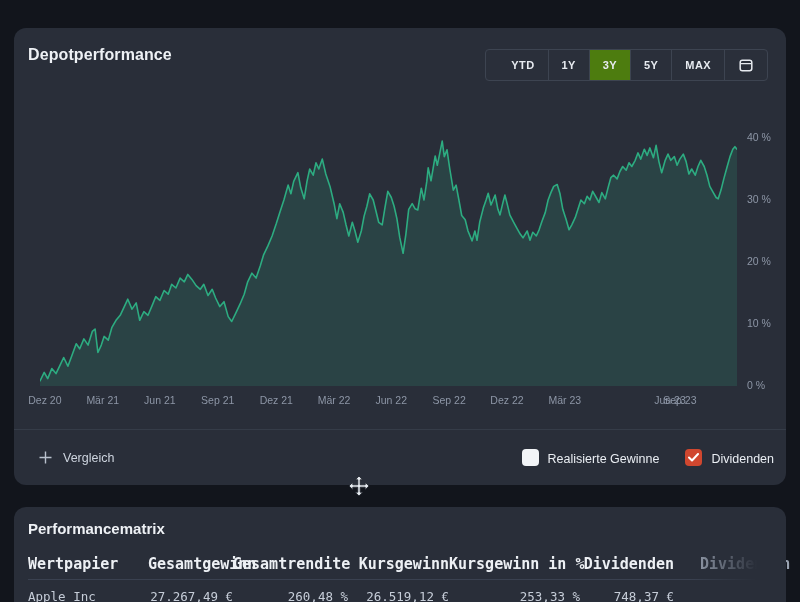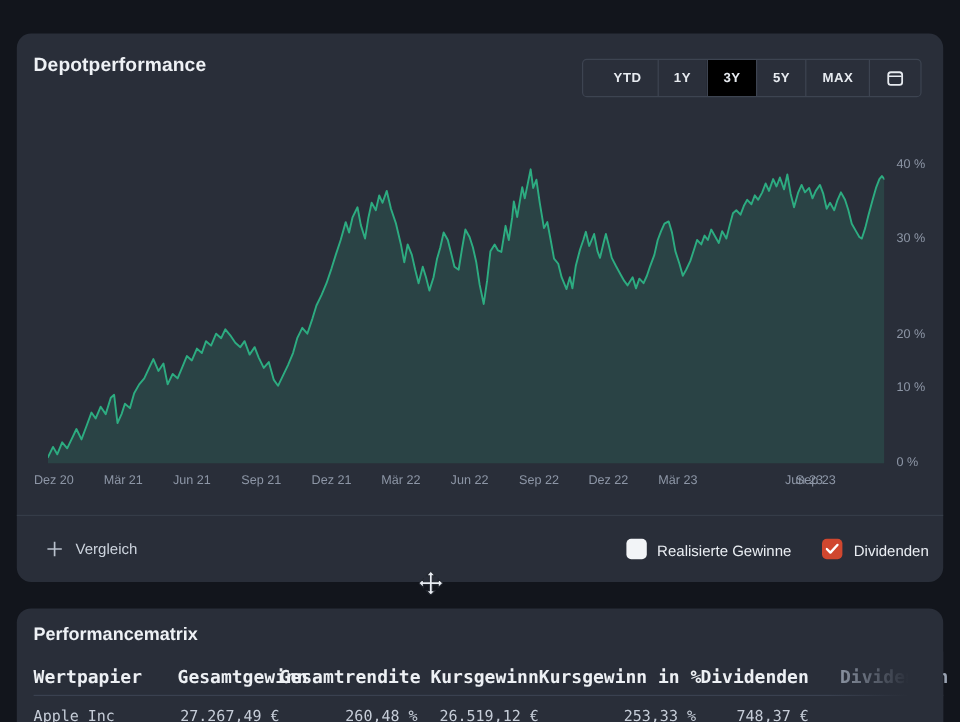--- a/index.html
+++ b/index.html
@@ -12,21 +12,21 @@
 
   .card-title { color:#eef1f5; font-size:16px; font-weight:700; letter-spacing:.1px; }
   .card-sub { color:#99a3b2; font-size:12px; margin-top:6px; }
 
   #perf-head { position:absolute; left:14px; top:18px; }
 
   
   #range-wrap { position:absolute; top:21px; right:18px; display:flex; border:1px solid #3d4451; border-radius:4px; overflow:hidden; background:#2a2f3a;padding-left:12px; }
   .seg { height:30px; line-height:30px; padding:0 13px; font-size:11px; font-weight:700; color:#e7ebf0; letter-spacing:.4px; border-left:1px solid #3d4451; cursor:pointer; display:flex; align-items:center; }
   .seg:first-child { border-left:none; }
-  .seg.active { background:#000000; }
+  .seg.active { background:#4d7c0f; }
   .seg.cal { padding:0 14px; }
 
   
   #chart-area { position:absolute; left:26px; top:88px; width:697px; height:273px; }
   #chart-area svg { display:block; }
   #y-labels { position:absolute; left:723px; top:88px; width:48px; height:273px; }
   #y-labels span { position:absolute; left:10px; font-size:10.5px; color:#8d96a6; white-space:nowrap; }
   #x-labels { position:absolute; left:26px; top:366px; width:697px; height:14px;text-align:right; }
   #x-labels span { position:absolute; transform:translateX(-50%); font-size:10.5px; color:#8d96a6; white-space:nowrap; }
 
@@ -83,21 +83,21 @@
 
   <div id="chart-area">
     <svg id="chart-svg" width="697" height="273" viewBox="0 0 697 273">
       <polygon id="chart-fill" points="0,270 0.0,265.0 4.2,256.4 7.7,262.6 11.8,252.6 16.0,257.6 20.2,248.9 23.7,241.5 27.9,250.2 32.1,239.0 36.2,227.8 39.7,232.8 43.9,222.9 48.1,229.1 52.3,215.4 55.1,213.0 57.9,236.5 61.3,229.1 64.1,220.4 68.3,224.1 71.8,211.7 76.0,204.3 80.2,199.3 84.3,190.6 87.8,183.2 92.0,193.1 96.2,186.9 99.7,204.3 103.9,195.6 108.0,199.3 112.2,189.4 115.7,180.7 119.9,184.4 124.1,174.5 128.2,178.2 131.7,168.3 135.9,172.0 140.1,162.1 144.3,165.8 147.8,158.4 151.9,163.4 156.1,169.6 160.3,173.3 163.8,168.3 168.0,179.5 172.2,173.3 175.6,182.0 179.8,190.6 184.0,185.7 188.2,200.6 191.7,205.5 195.9,196.8 200.0,188.2 204.2,178.2 207.7,165.8 211.9,157.2 216.1,162.1 220.3,149.7 223.7,138.6 227.9,129.9 232.1,120.0 236.3,107.6 239.8,96.4 243.9,84.0 248.1,69.1 250.9,77.8 253.7,65.4 257.9,56.7 260.7,71.6 264.2,82.8 267.0,65.4 269.7,53.0 273.2,59.2 276.0,46.8 278.8,53.0 282.3,43.1 285.8,58.0 290.0,70.4 294.1,87.7 296.9,102.6 299.7,87.7 303.2,96.4 306.0,108.8 308.8,120.0 312.3,106.3 315.0,115.0 317.8,126.2 321.3,115.0 324.1,100.1 326.9,90.2 329.7,77.8 333.2,84.0 336.0,95.2 338.7,106.3 342.2,108.8 345.0,91.4 347.8,75.3 351.3,81.5 354.1,90.2 356.9,102.6 359.7,121.2 363.1,137.3 365.9,118.1 368.7,93.3 372.2,87.7 375.0,92.7 377.8,93.9 381.3,72.2 384.0,84.0 386.8,65.4 388.2,51.8 391.0,64.8 395.2,40.0 397.3,49.3 400.1,35.6 402.2,25.1 404.3,40.6 407.0,33.8 409.8,53.0 413.3,74.1 416.1,69.1 418.9,84.0 421.7,99.5 425.2,103.8 428.0,115.0 432.1,124.9 434.9,115.0 437.0,124.3 439.8,105.7 443.3,92.1 446.1,84.0 448.2,77.2 451.0,89.0 455.1,79.0 457.9,93.3 460.0,98.9 462.8,87.1 464.9,79.0 467.0,87.1 469.8,98.9 473.3,105.7 476.7,111.9 480.2,118.1 483.0,121.8 487.2,115.0 490.0,124.3 492.8,116.2 496.3,120.0 499.1,113.8 501.8,105.7 505.3,96.4 508.1,84.0 510.9,76.6 513.7,70.4 517.2,68.5 520.0,77.8 522.8,93.3 526.2,103.8 529.0,113.8 531.8,108.8 535.3,101.4 538.1,92.7 540.9,84.0 544.4,87.7 547.1,80.3 549.9,84.0 552.7,75.3 556.2,81.5 559.0,86.5 561.8,76.6 565.3,82.8 568.1,71.6 570.8,61.7 573.6,59.2 577.1,62.9 579.9,55.5 582.7,50.5 586.2,54.2 589.0,46.8 591.8,50.5 595.2,44.3 598.0,36.9 600.8,43.1 604.3,33.2 607.1,39.4 609.9,31.9 613.4,41.8 616.1,29.4 618.9,45.6 621.7,56.7 625.2,44.3 628.0,38.1 630.8,44.3 634.3,40.6 637.1,49.3 639.8,43.1 643.3,38.1 646.1,45.6 648.9,58.0 651.7,53.0 655.2,59.2 658.0,50.5 660.8,44.3 664.2,50.5 667.0,59.2 669.8,70.4 673.3,76.6 676.1,81.5 678.2,82.8 681.0,74.1 683.8,62.9 687.2,50.5 690.0,40.6 692.8,33.2 694.9,30.7 697.0,33.2 697,270" fill="rgba(45,172,129,0.17)"></polygon>
       <polyline id="chart-line" fill="none" stroke-width="1.6" stroke-linejoin="round" stroke-linecap="round" points="0.0,265.0 4.2,256.4 7.7,262.6 11.8,252.6 16.0,257.6 20.2,248.9 23.7,241.5 27.9,250.2 32.1,239.0 36.2,227.8 39.7,232.8 43.9,222.9 48.1,229.1 52.3,215.4 55.1,213.0 57.9,236.5 61.3,229.1 64.1,220.4 68.3,224.1 71.8,211.7 76.0,204.3 80.2,199.3 84.3,190.6 87.8,183.2 92.0,193.1 96.2,186.9 99.7,204.3 103.9,195.6 108.0,199.3 112.2,189.4 115.7,180.7 119.9,184.4 124.1,174.5 128.2,178.2 131.7,168.3 135.9,172.0 140.1,162.1 144.3,165.8 147.8,158.4 151.9,163.4 156.1,169.6 160.3,173.3 163.8,168.3 168.0,179.5 172.2,173.3 175.6,182.0 179.8,190.6 184.0,185.7 188.2,200.6 191.7,205.5 195.9,196.8 200.0,188.2 204.2,178.2 207.7,165.8 211.9,157.2 216.1,162.1 220.3,149.7 223.7,138.6 227.9,129.9 232.1,120.0 236.3,107.6 239.8,96.4 243.9,84.0 248.1,69.1 250.9,77.8 253.7,65.4 257.9,56.7 260.7,71.6 264.2,82.8 267.0,65.4 269.7,53.0 273.2,59.2 276.0,46.8 278.8,53.0 282.3,43.1 285.8,58.0 290.0,70.4 294.1,87.7 296.9,102.6 299.7,87.7 303.2,96.4 306.0,108.8 308.8,120.0 312.3,106.3 315.0,115.0 317.8,126.2 321.3,115.0 324.1,100.1 326.9,90.2 329.7,77.8 333.2,84.0 336.0,95.2 338.7,106.3 342.2,108.8 345.0,91.4 347.8,75.3 351.3,81.5 354.1,90.2 356.9,102.6 359.7,121.2 363.1,137.3 365.9,118.1 368.7,93.3 372.2,87.7 375.0,92.7 377.8,93.9 381.3,72.2 384.0,84.0 386.8,65.4 388.2,51.8 391.0,64.8 395.2,40.0 397.3,49.3 400.1,35.6 402.2,25.1 404.3,40.6 407.0,33.8 409.8,53.0 413.3,74.1 416.1,69.1 418.9,84.0 421.7,99.5 425.2,103.8 428.0,115.0 432.1,124.9 434.9,115.0 437.0,124.3 439.8,105.7 443.3,92.1 446.1,84.0 448.2,77.2 451.0,89.0 455.1,79.0 457.9,93.3 460.0,98.9 462.8,87.1 464.9,79.0 467.0,87.1 469.8,98.9 473.3,105.7 476.7,111.9 480.2,118.1 483.0,121.8 487.2,115.0 490.0,124.3 492.8,116.2 496.3,120.0 499.1,113.8 501.8,105.7 505.3,96.4 508.1,84.0 510.9,76.6 513.7,70.4 517.2,68.5 520.0,77.8 522.8,93.3 526.2,103.8 529.0,113.8 531.8,108.8 535.3,101.4 538.1,92.7 540.9,84.0 544.4,87.7 547.1,80.3 549.9,84.0 552.7,75.3 556.2,81.5 559.0,86.5 561.8,76.6 565.3,82.8 568.1,71.6 570.8,61.7 573.6,59.2 577.1,62.9 579.9,55.5 582.7,50.5 586.2,54.2 589.0,46.8 591.8,50.5 595.2,44.3 598.0,36.9 600.8,43.1 604.3,33.2 607.1,39.4 609.9,31.9 613.4,41.8 616.1,29.4 618.9,45.6 621.7,56.7 625.2,44.3 628.0,38.1 630.8,44.3 634.3,40.6 637.1,49.3 639.8,43.1 643.3,38.1 646.1,45.6 648.9,58.0 651.7,53.0 655.2,59.2 658.0,50.5 660.8,44.3 664.2,50.5 667.0,59.2 669.8,70.4 673.3,76.6 676.1,81.5 678.2,82.8 681.0,74.1 683.8,62.9 687.2,50.5 690.0,40.6 692.8,33.2 694.9,30.7 697.0,33.2" stroke="#2dac81"></polyline>
     </svg>
   </div>
   <div id="y-labels">
       <span style="top: 263px;">0 %</span>
       <span style="top: 201px; text-align: center;">10 %</span>
-      <span style="top: 139px; margin-top: 18px;">20 %</span>
+      <span style="top: 139px;">20 %</span>
       <span style="top: 77px;">30 %</span>
       <span style="top: 15px;">40 %</span>
     </div>
   <div id="x-labels">
       <span style="left: 4.879px;">Dez 20</span>
       <span style="left: 62.73px;">Mär 21</span>
       <span style="left: 119.884px;">Jun 21</span>
       <span style="left: 177.735px;">Sep 21</span>
       <span style="left: 236.283px;">Dez 21</span>
       <span style="left: 294.134px;">Mär 22</span>

